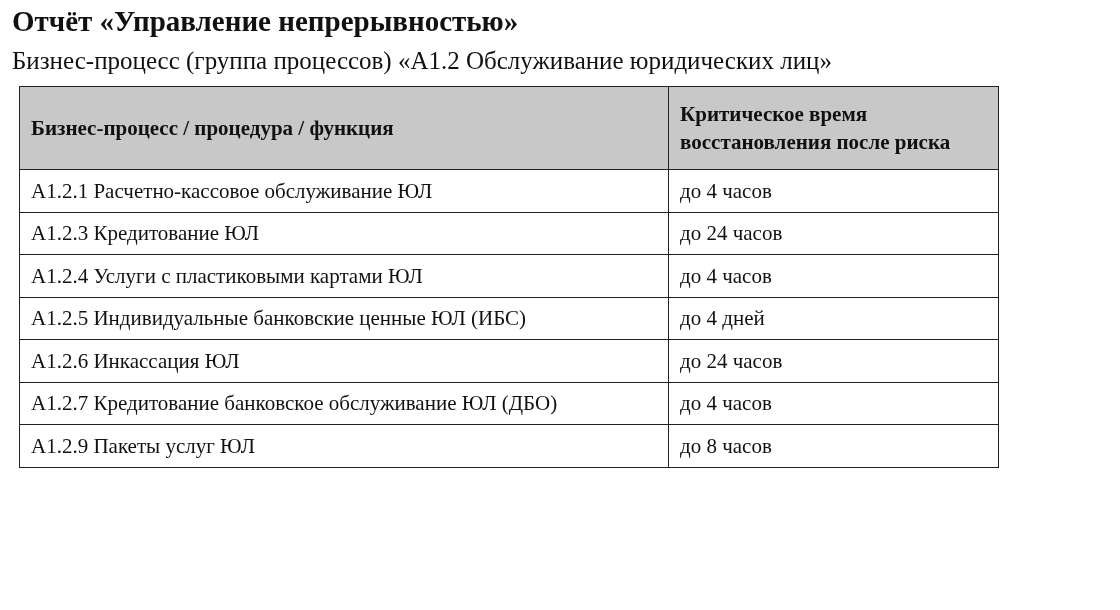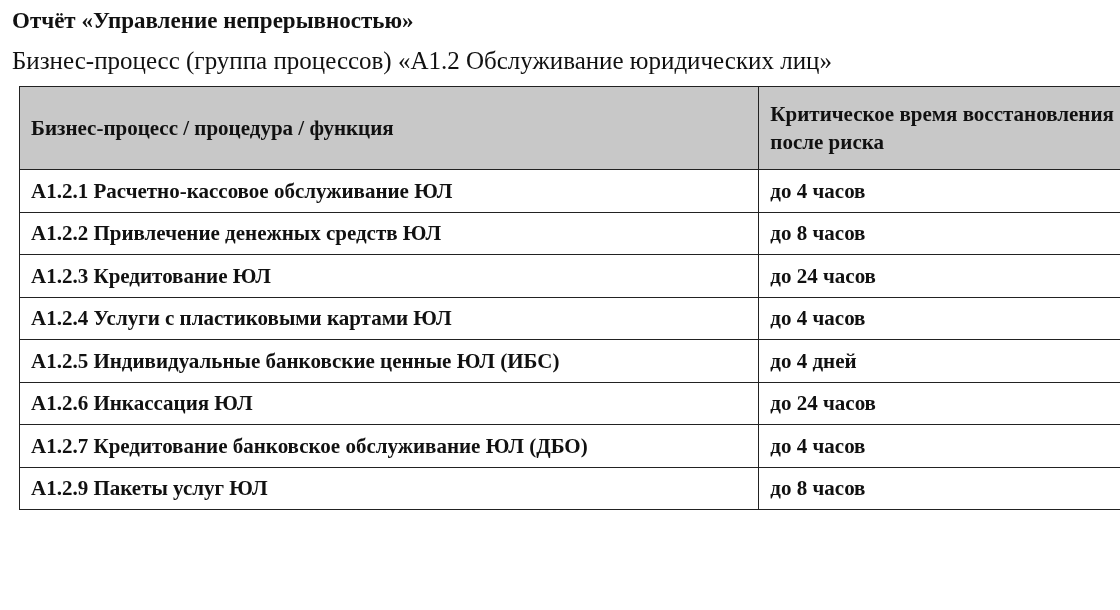--- a/index.html
+++ b/index.html
@@ -1,21 +1,21 @@
 <!DOCTYPE html>
 <html><head>
 <meta charset="utf-8">
 <style>
   html, body { margin:0; padding:0; background:#ffffff; }
   body { width:1120px; height:610px; position:relative; overflow:hidden;
          font-family:"Liberation Serif","DejaVu Serif",serif; color:#111; }
-  .title { position:absolute; left:12px; top:4px; font-size:23px; font-weight:bold; line-height:34px; white-space:nowrap;text-align:center; }
+  .title { position:absolute; left:12px; top:4px; font-size:29px; font-weight:bold; line-height:34px; white-space:nowrap;text-align:center; }
   .subtitle { position:absolute; left:12px; top:44px; font-size:25px; line-height:34px; white-space:nowrap;text-align:right; }
-  table { position:absolute; left:19px; top:86px; border-collapse:collapse; width:1102px; }
-  td, th { border:1.5px solid #222; font-size:21px; padding:0 0 0 11px; text-align:left; vertical-align:middle;font-weight:bold; }
+  table { position:absolute; left:19px; top:86px; border-collapse:collapse; width:980px; }
+  td, th { border:1.5px solid #222; font-size:21px; padding:0 0 0 11px; text-align:left; vertical-align:middle; }
   th { background:#c8c8c8; font-weight:bold; height:82px; line-height:28px; }
   td { height:41.5px; line-height:26px; }
   .c1 { width:724px; }
   .c2 { width:348px; }
 </style>
 </head>
 <body>
 
 <div class="title">Отчёт «Управление непрерывностью»</div>
 <div class="subtitle">Бизнес-процесс (группа процессов) «А1.2 Обслуживание юридических лиц»</div>
@@ -24,24 +24,20 @@
   <thead>
     <tr>
       <th class="c1">Бизнес-процесс / процедура / функция</th>
       <th class="c2">Критическое время восстановления после риска</th>
     </tr>
   </thead>
   <tbody>
     <tr>
       <td>А1.2.1 Расчетно-кассовое обслуживание ЮЛ</td>
       <td>до 4 часов</td>
-    </tr>
-    <tr>
-      <td>А1.2.2 Привлечение денежных средств ЮЛ</td>
-      <td>до 8 часов</td>
     </tr>
     <tr>
       <td>А1.2.3 Кредитование ЮЛ</td>
       <td>до 24 часов</td>
     </tr>
     <tr>
       <td>А1.2.4 Услуги с пластиковыми картами ЮЛ</td>
       <td>до 4 часов</td>
     </tr>
     <tr>

